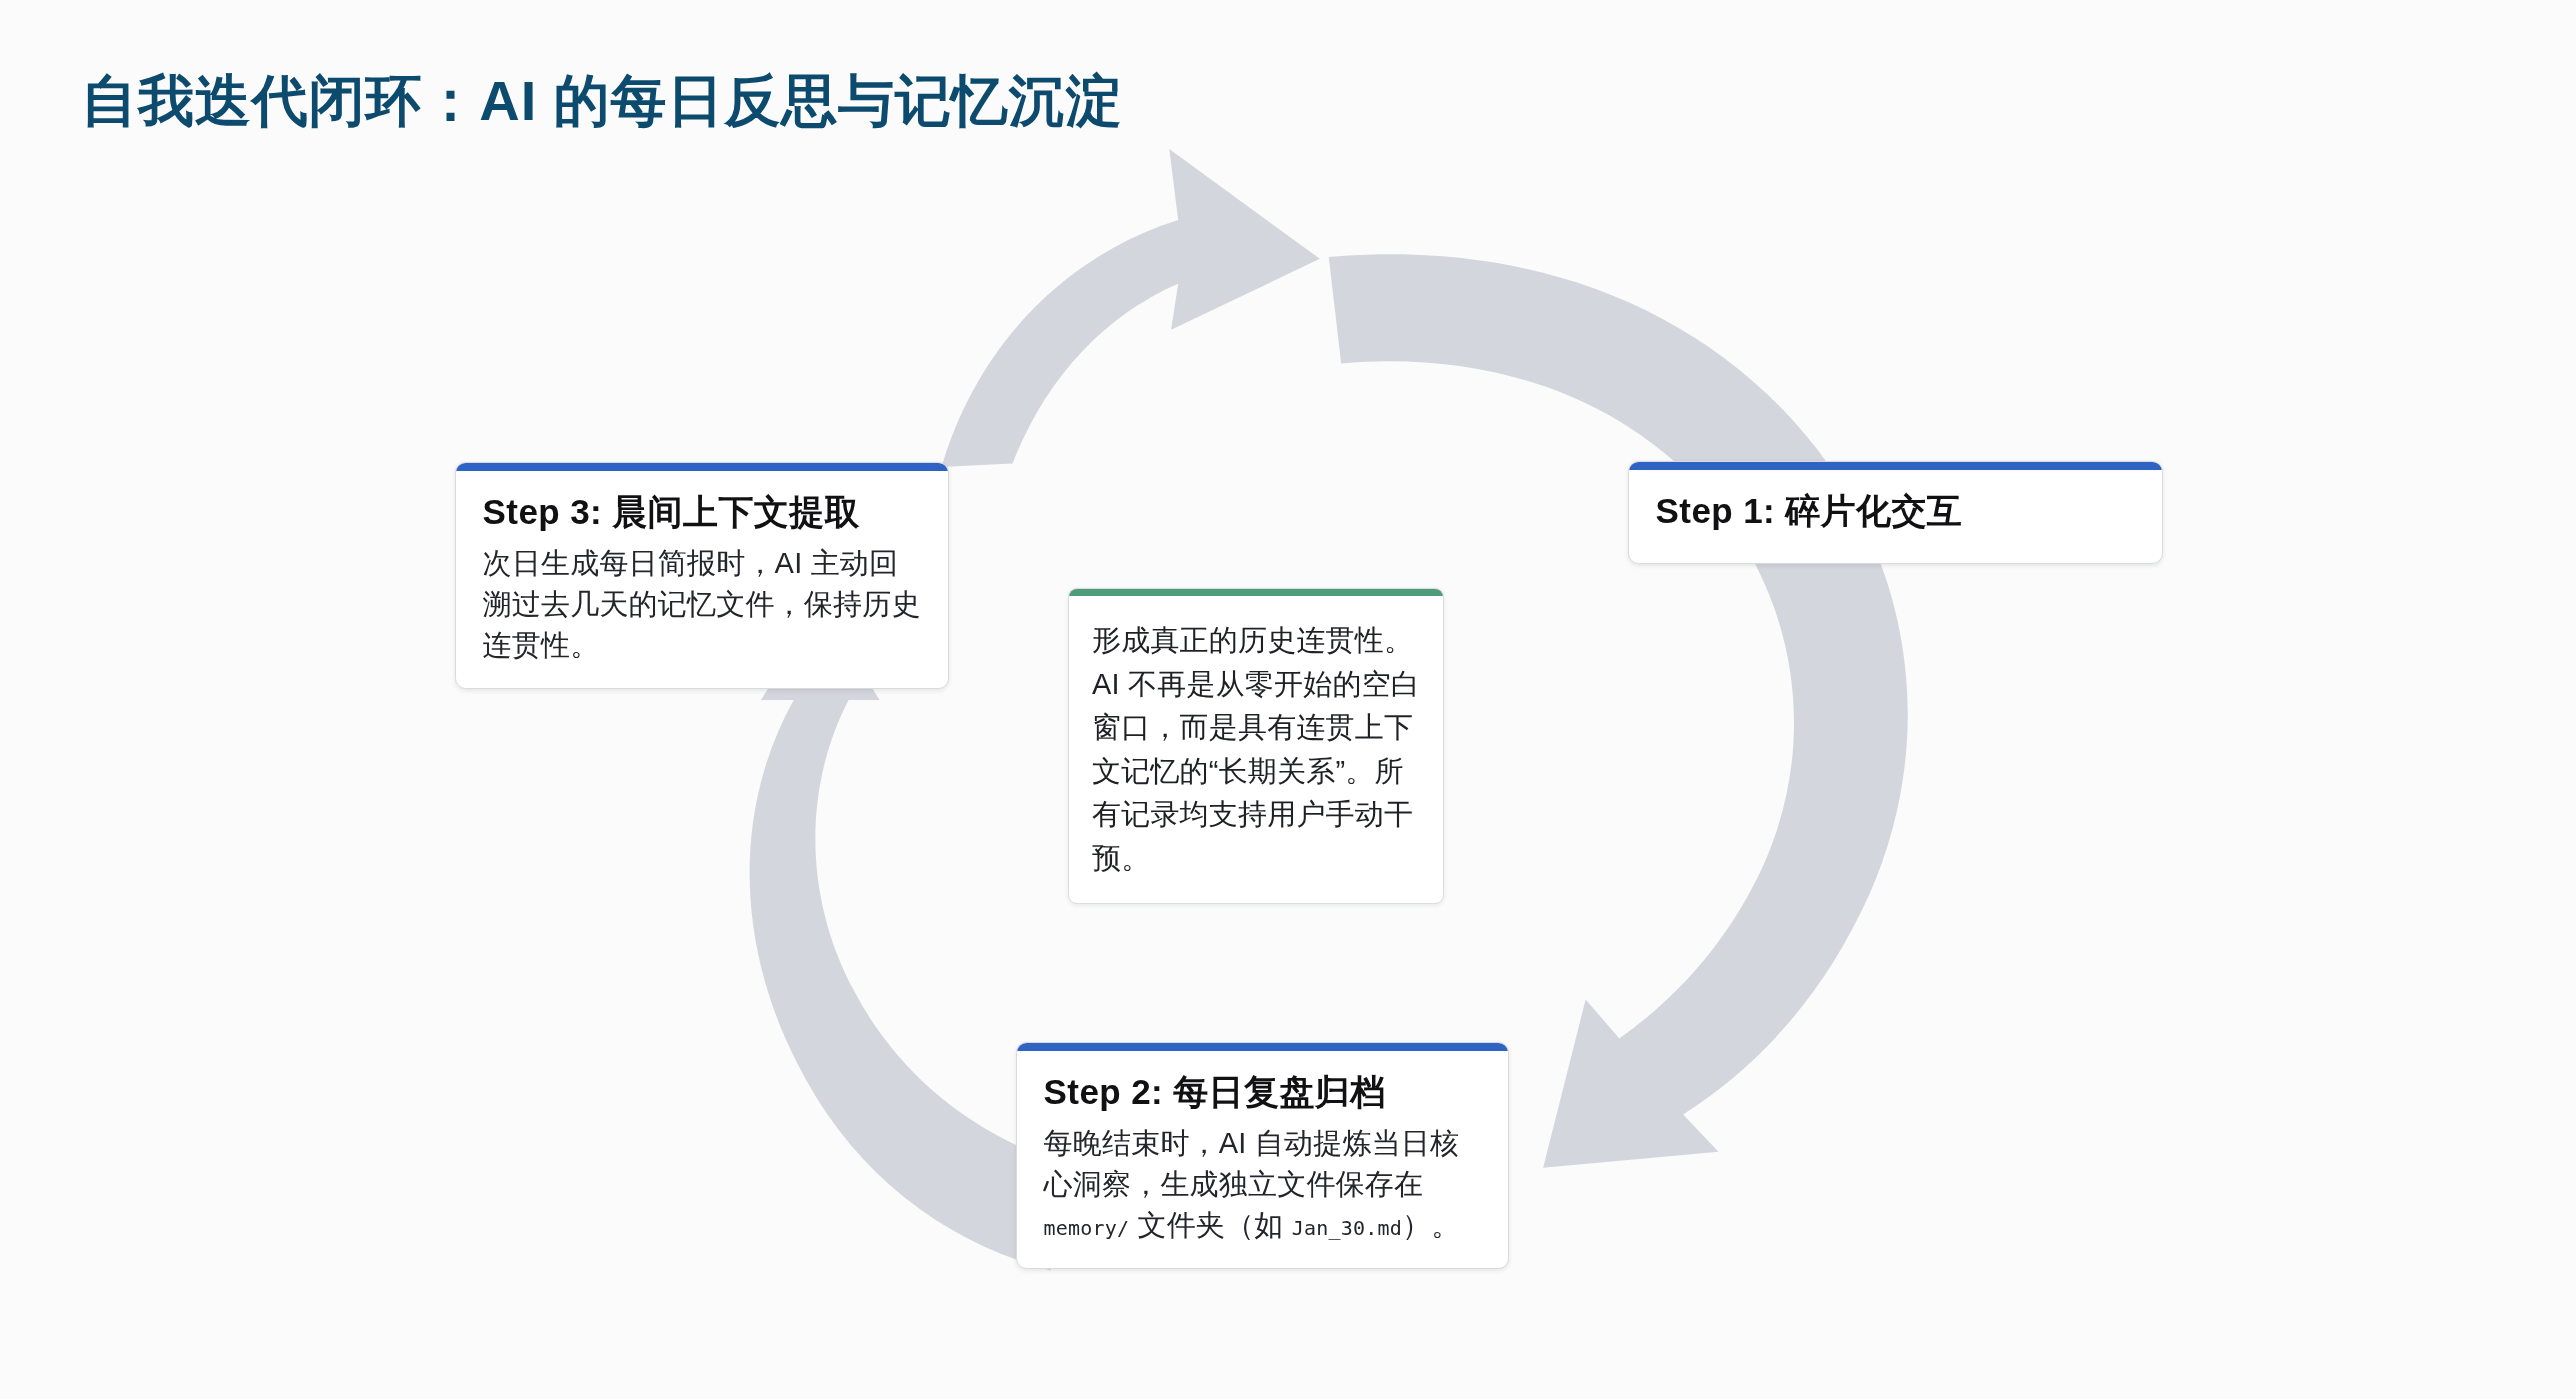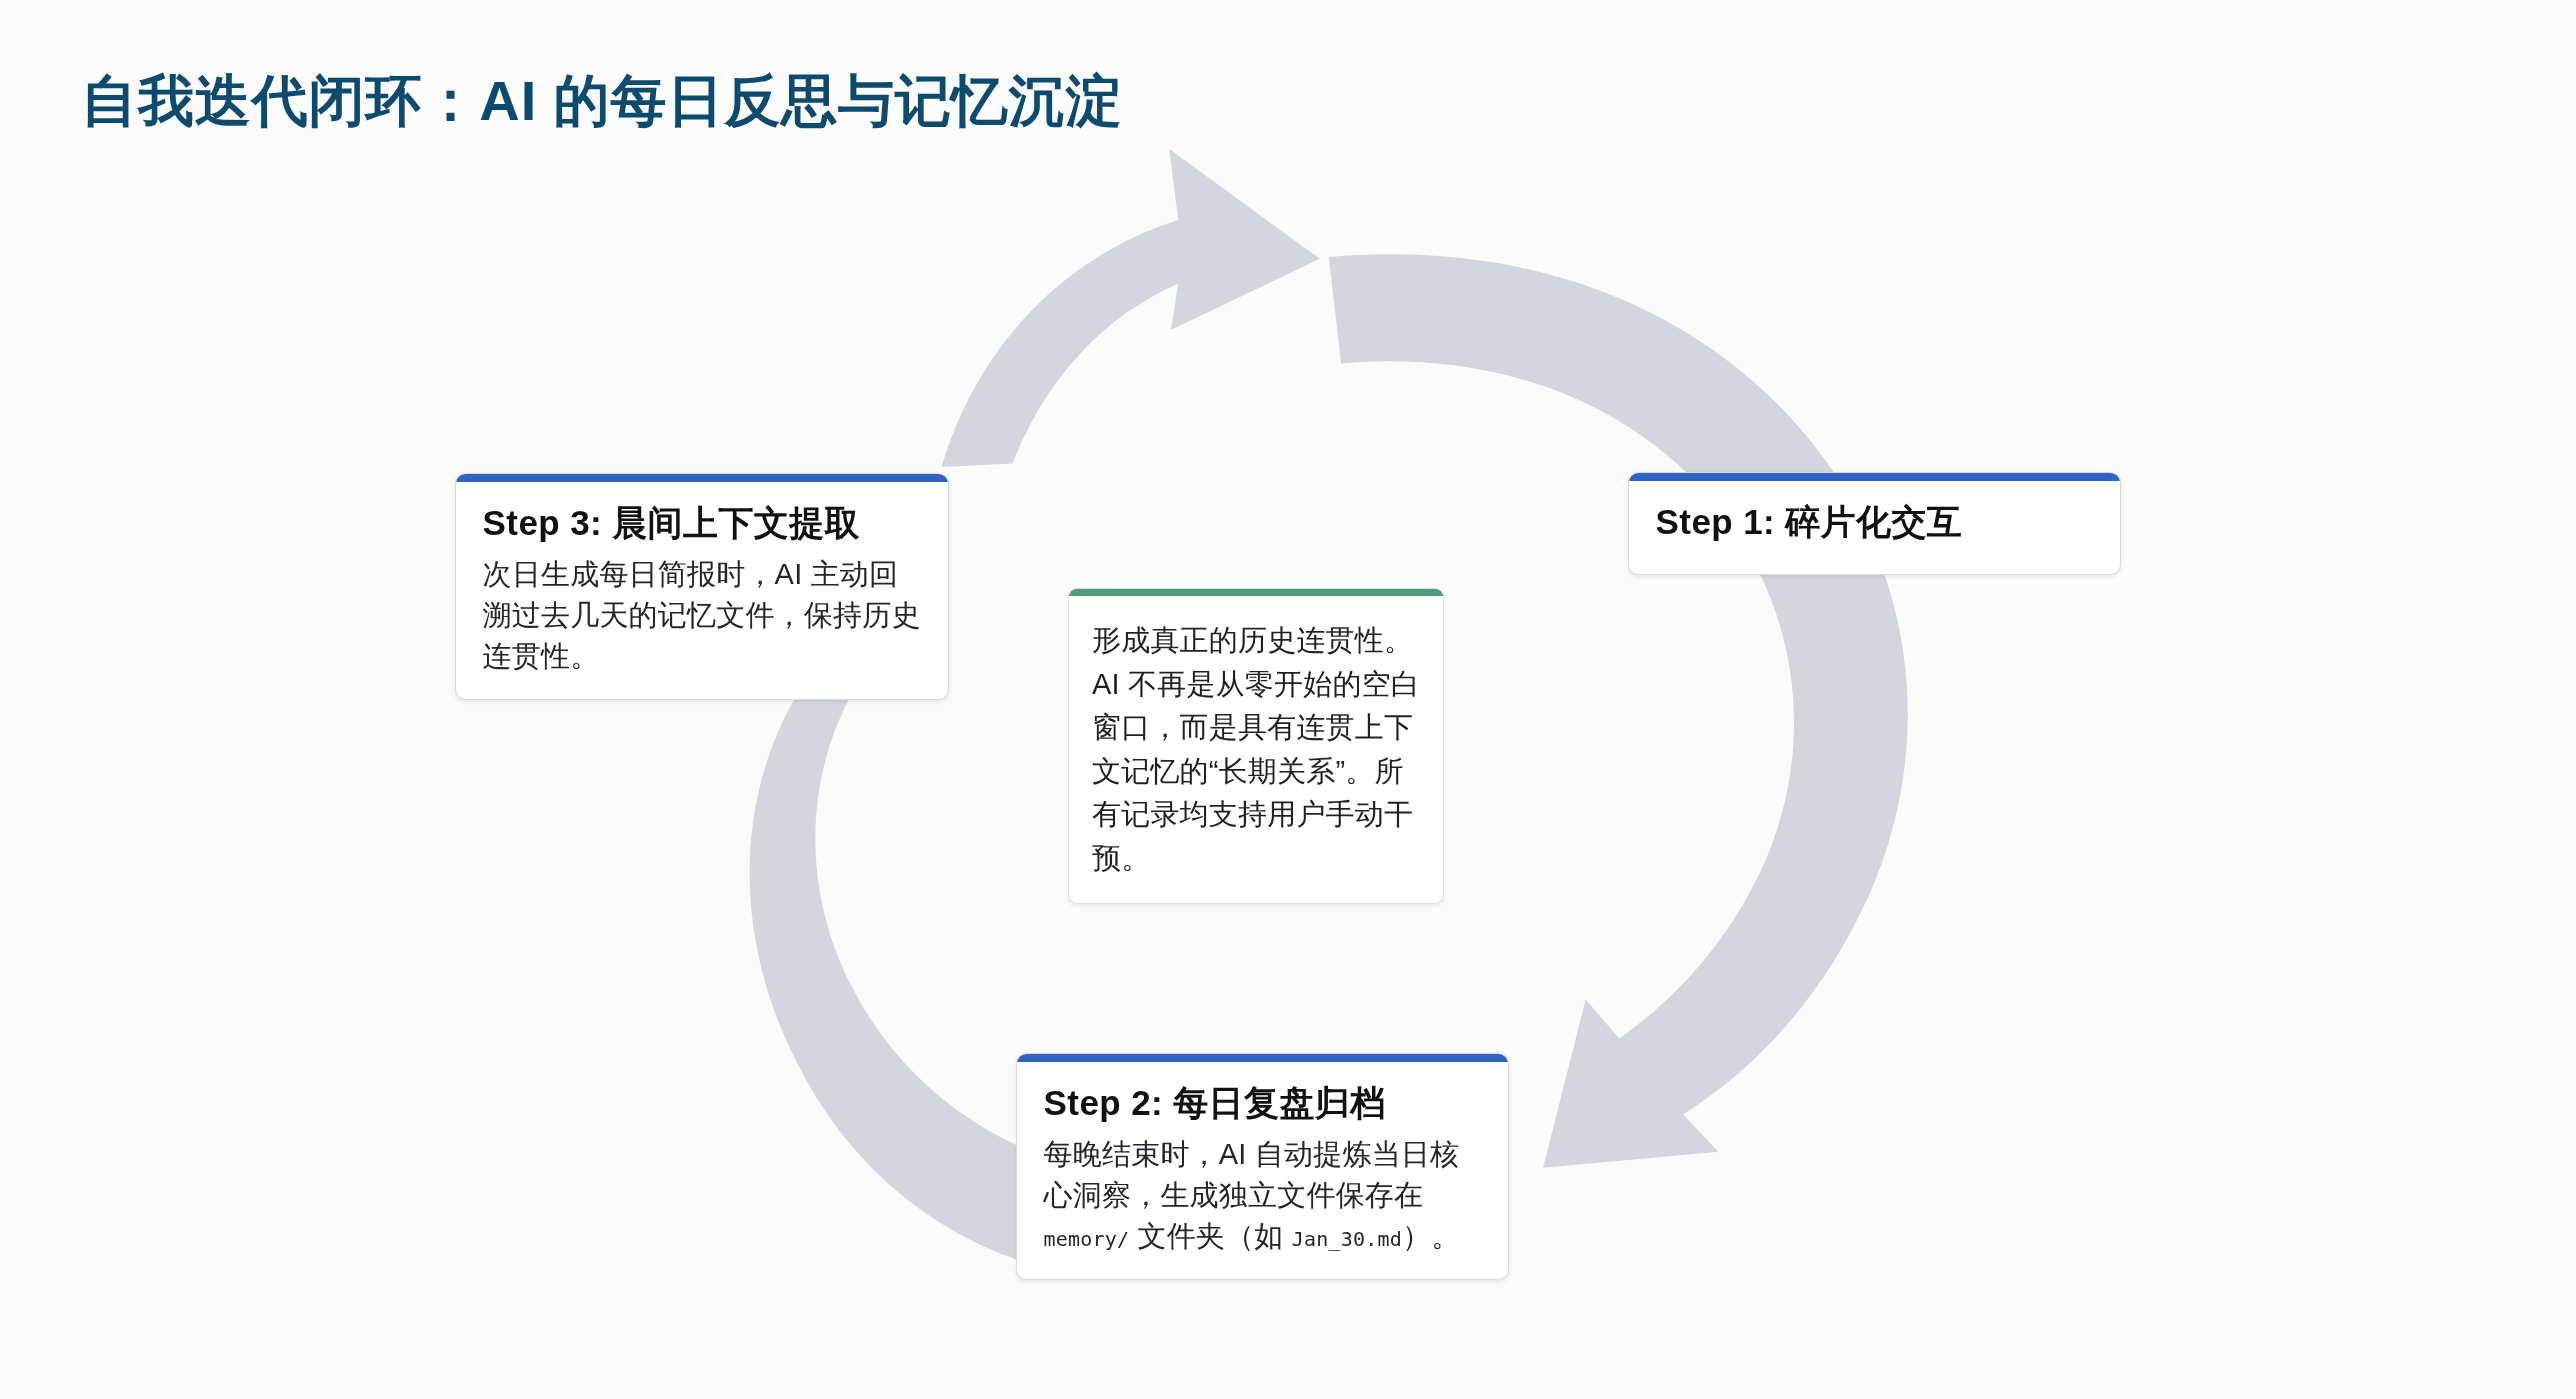--- a/index.html
+++ b/index.html
@@ -46,21 +46,20 @@
 
   
   .card {
     position: absolute;
     background: #ffffff;
     border: 0.9px solid #d9dadc;
     border-radius: 10.6px;
     box-shadow: 0 1.8px 4.4px rgba(40,45,60,0.10);
     box-sizing: border-box;
     overflow: hidden;
-    margin-top: 11px;
   }
   .card-accent {
     height: 8px;
     width: 100%;
     border-radius: 8.9px 8.9px 0 0;
   }
   .card-body {
     padding: 19.5px 26.6px 21px 26.6px;
   }
   .card-title {
@@ -84,21 +83,21 @@
   }
 
   #card-step3 {
     left: 455px;
     top: 462px;
     width: 494px;
   }
   #card-step1 {
     left: 1628px;
     top: 461px;
-    width: 493px;
+    width: 535px;
   }
   #card-step2 {
     left: 1016px;
     top: 1042px;
     width: 493px;
   }
 
   
   #center-box {
     position: absolute;

